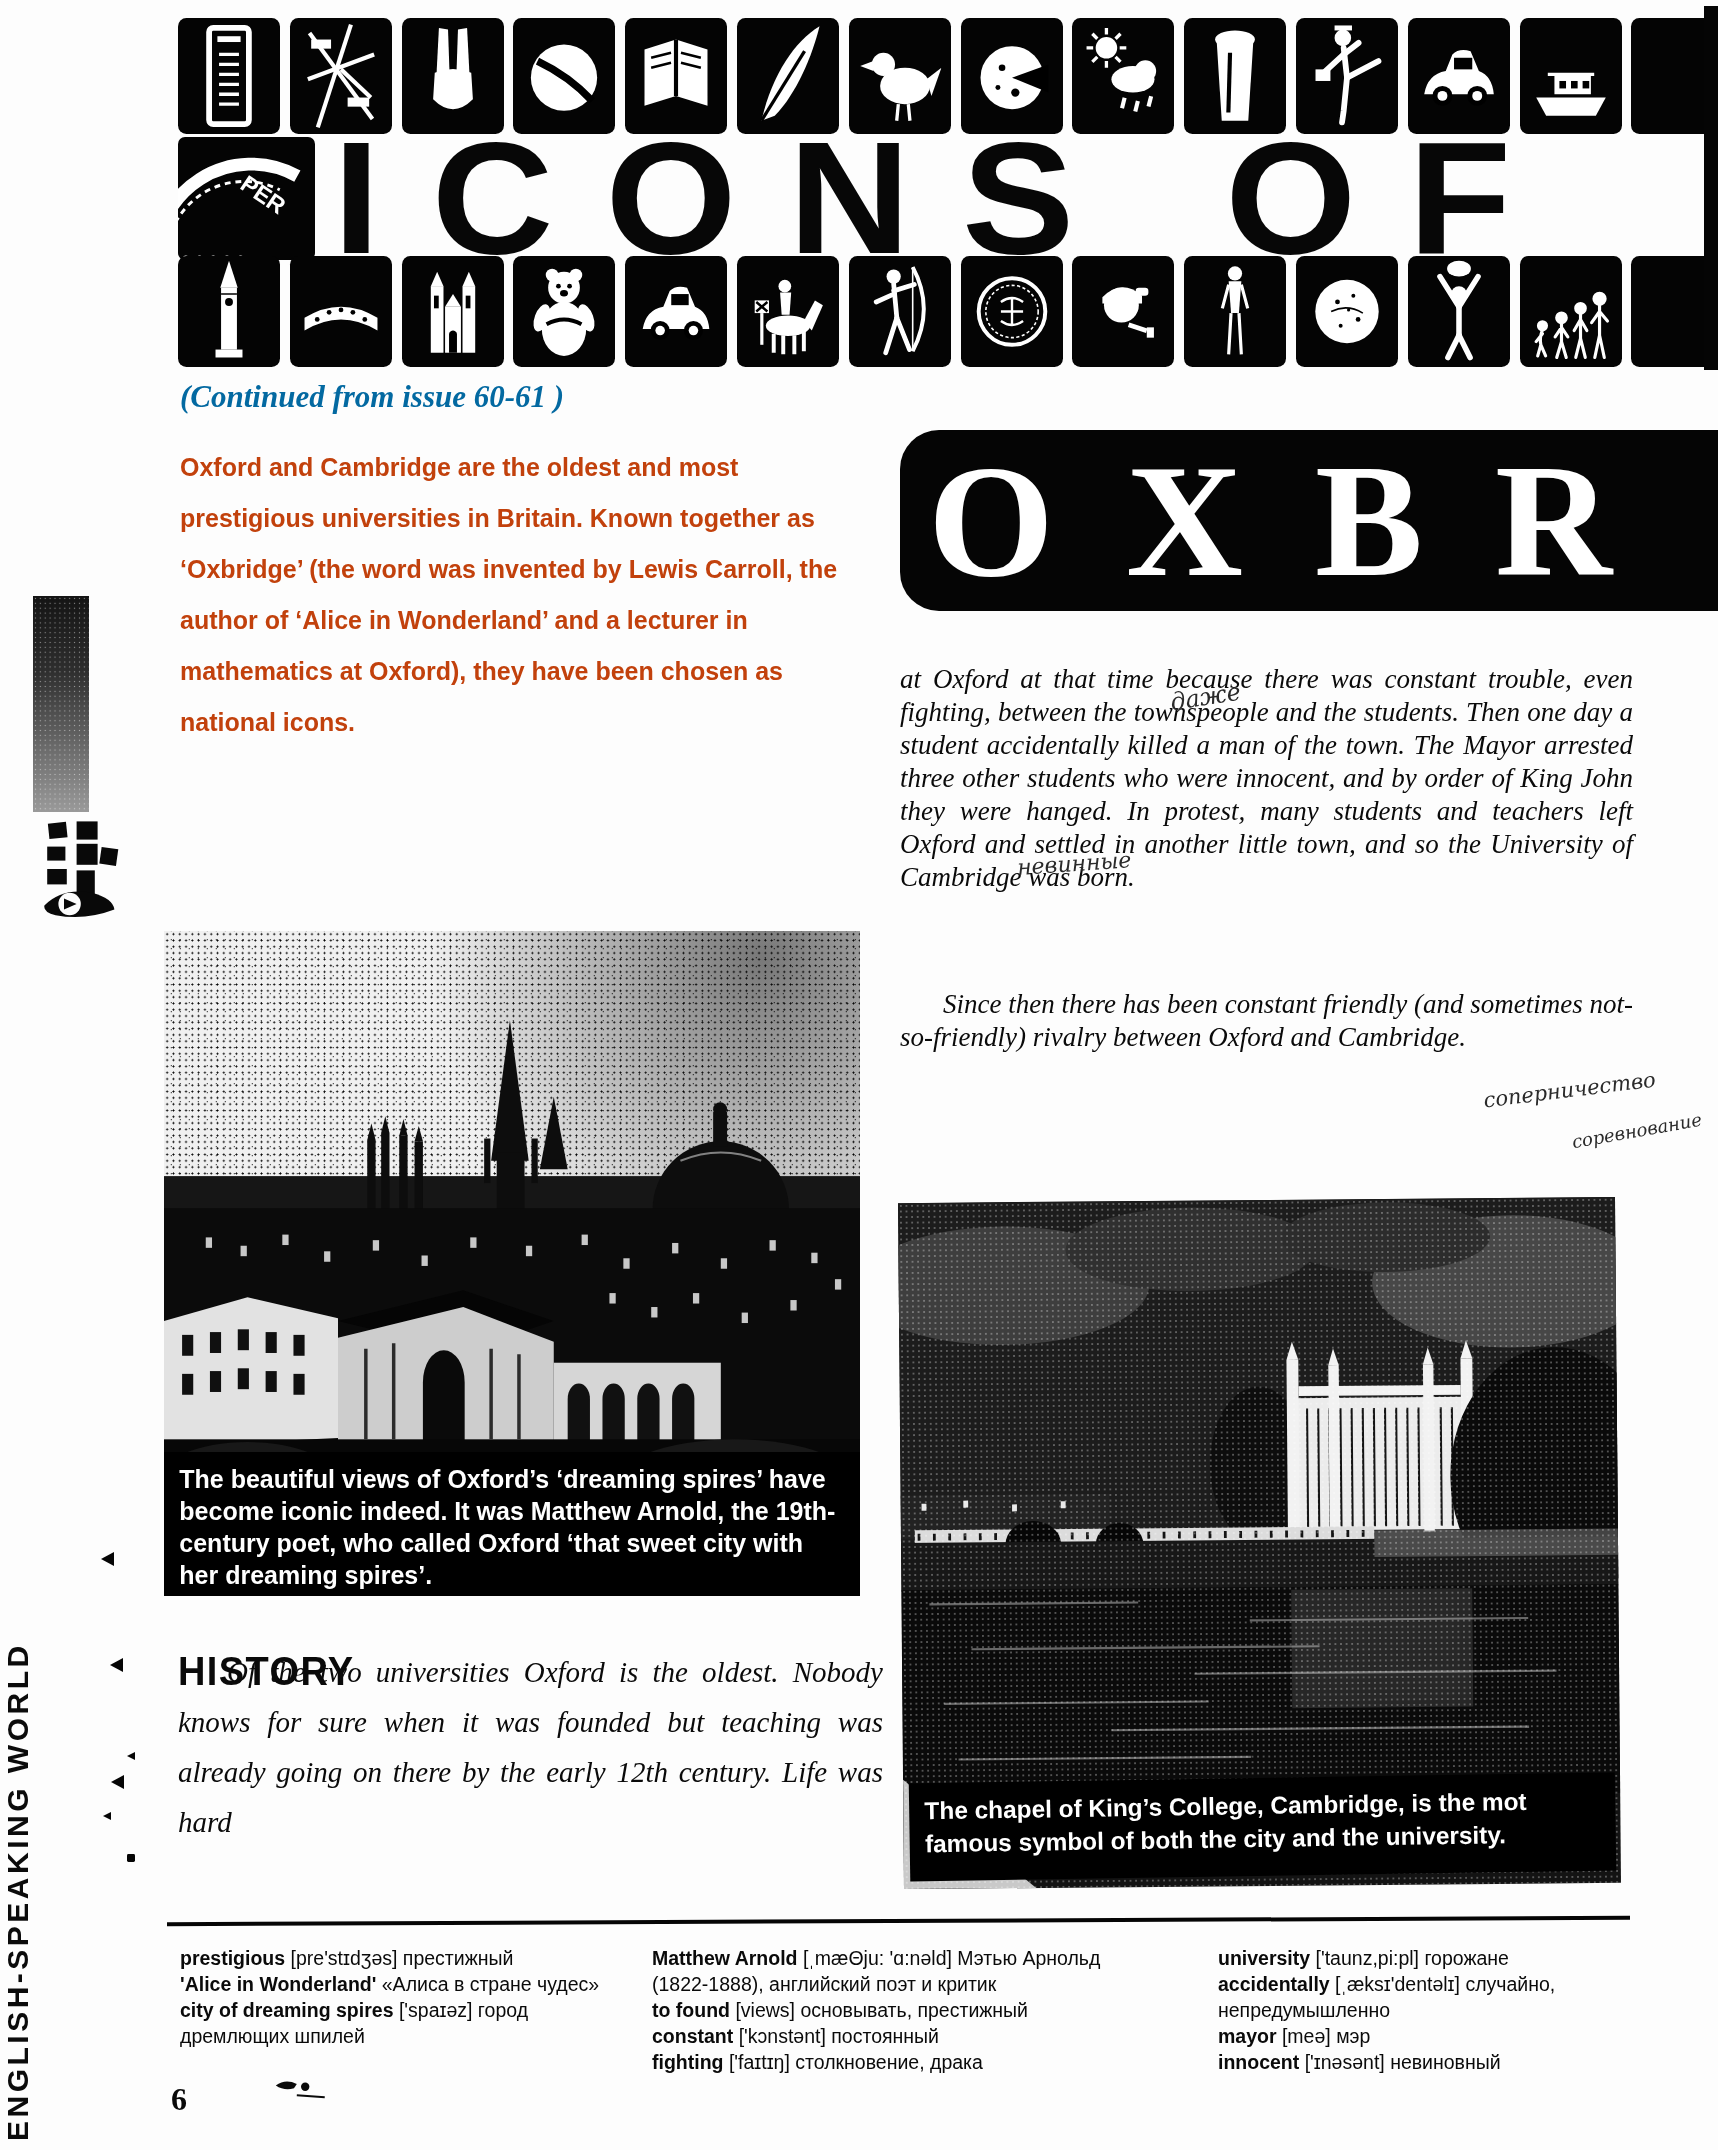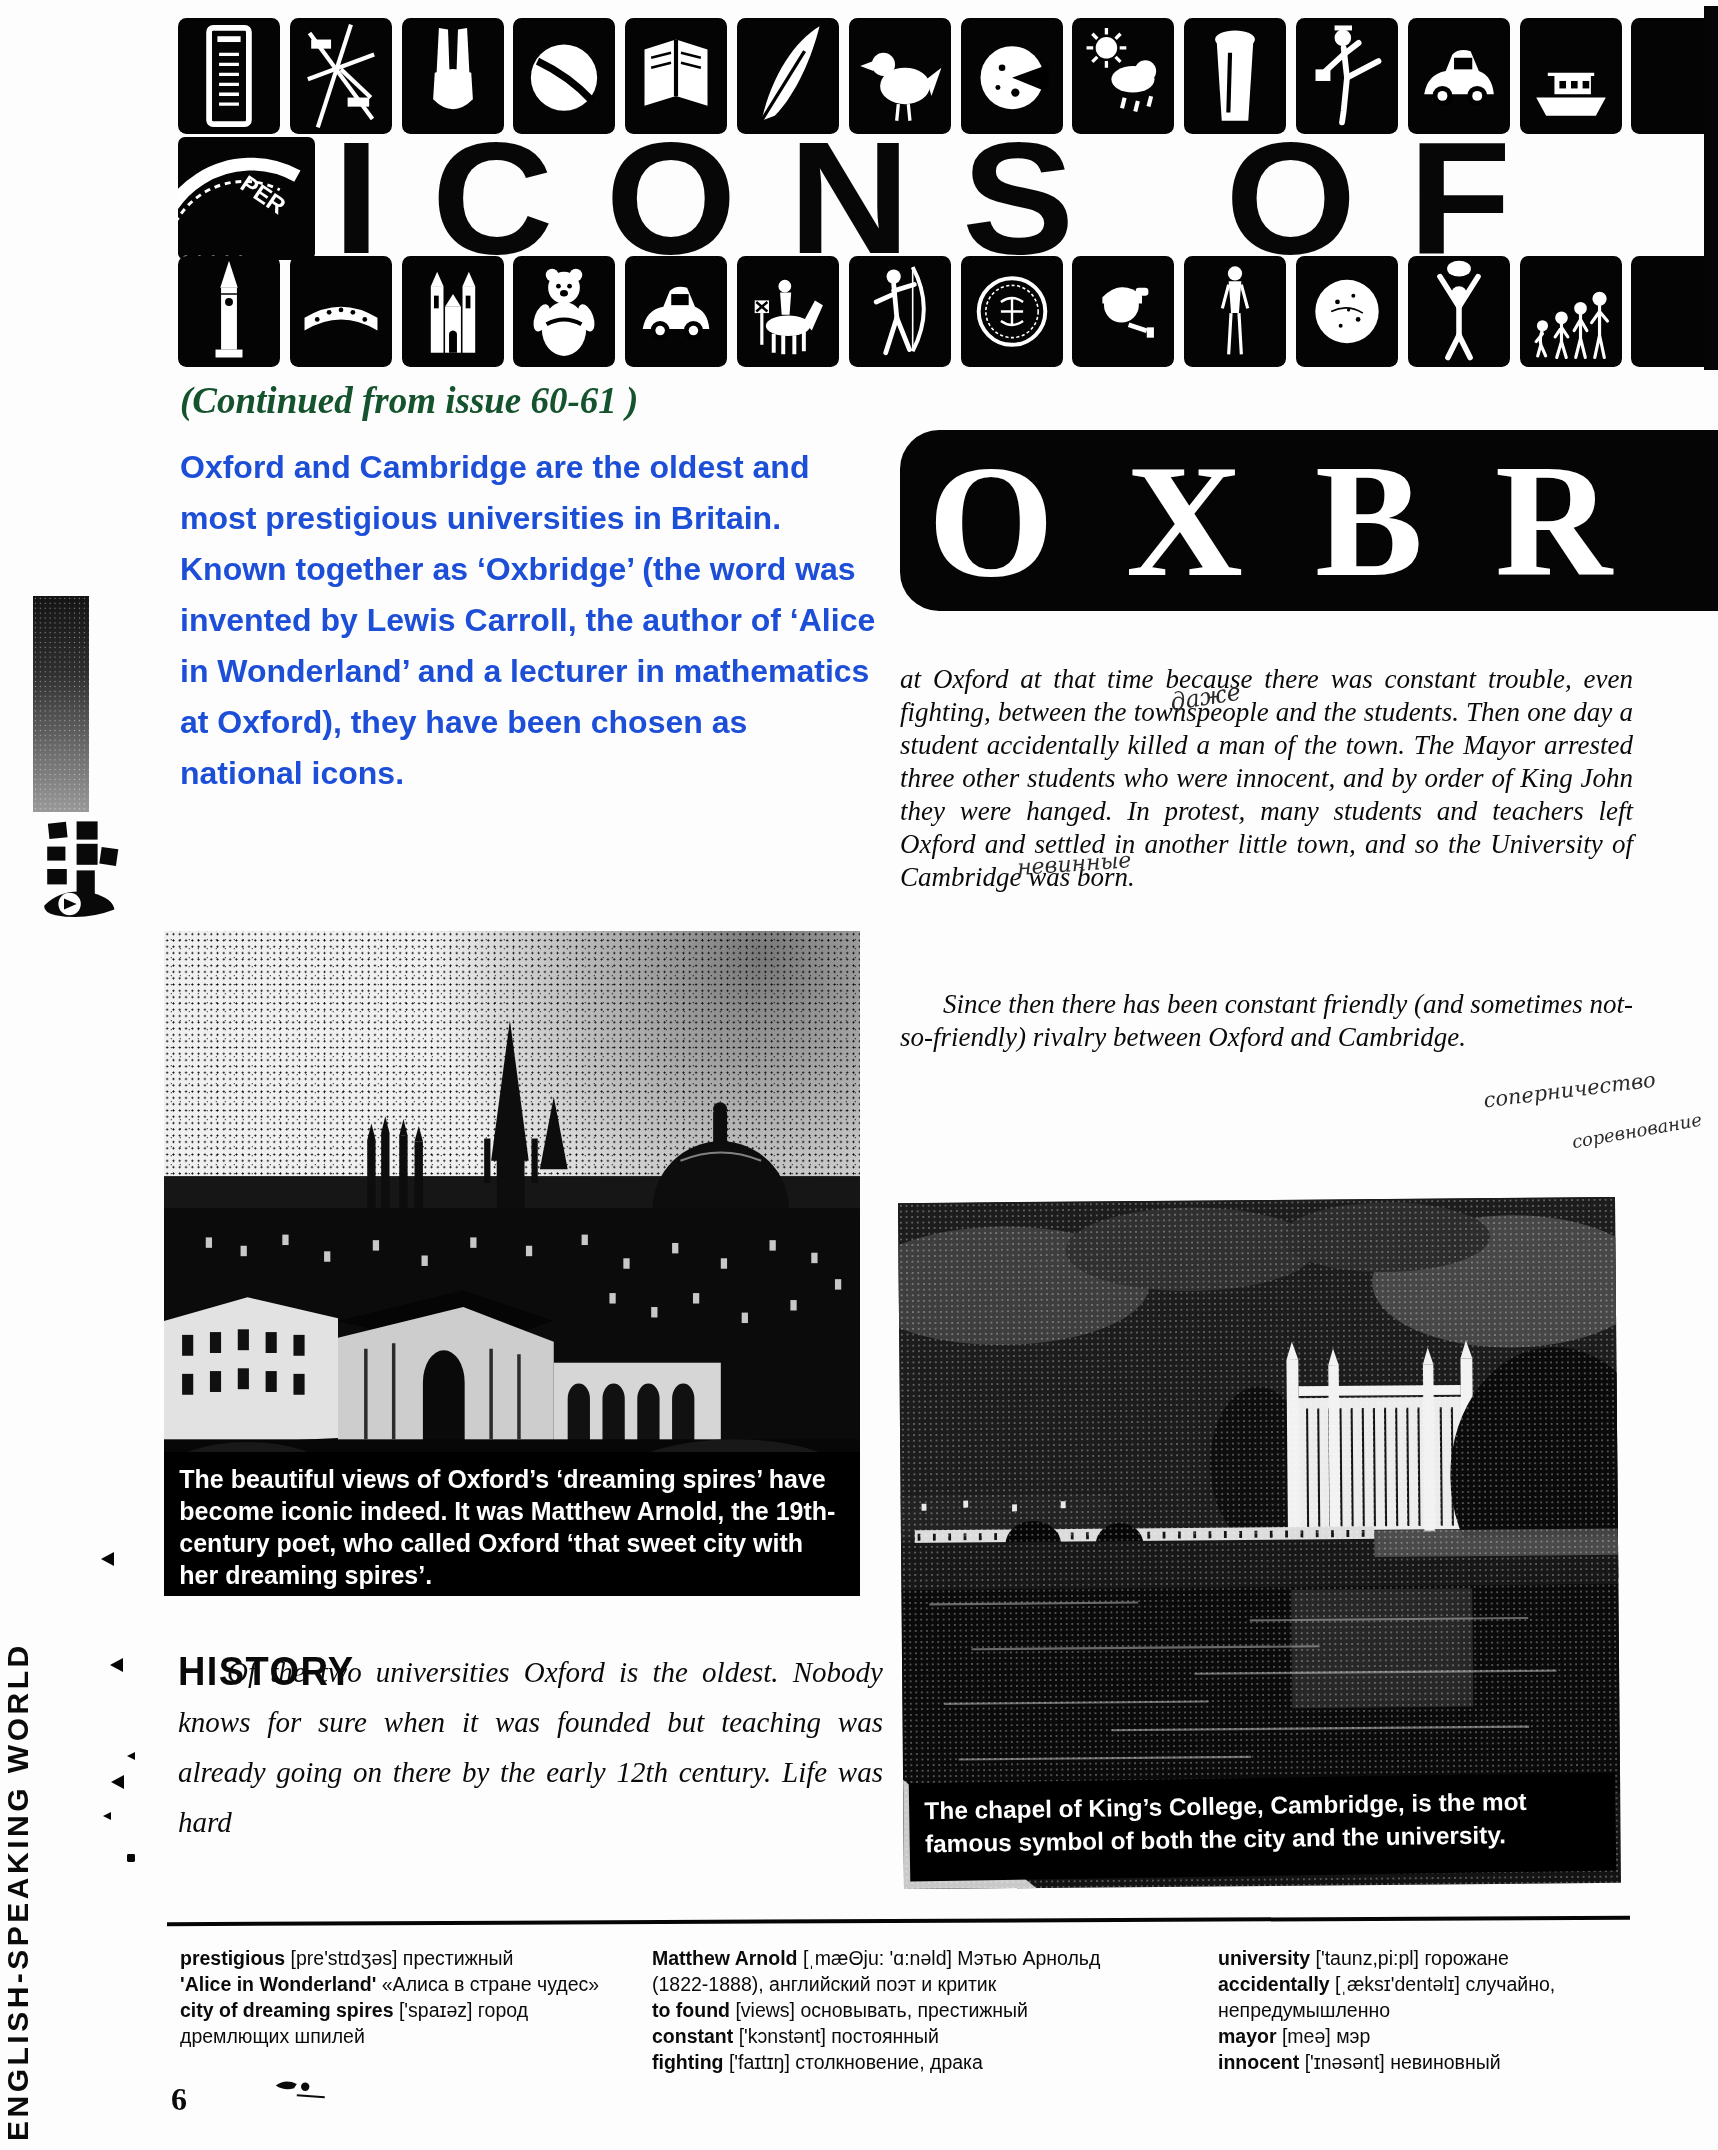--- a/index.html
+++ b/index.html
@@ -11,24 +11,24 @@
   .tile-row{position:absolute;left:178px;right:0;display:flex;overflow:hidden;}
   .tile{flex:0 0 102px;height:100%;margin-right:9.8px;background:#040404;border-radius:8.4px;}
   .tile svg{width:100%;height:100%;display:block;}
   #stamp-tile{left:178px;top:137px;width:137px;height:123px;background:#040404;border-radius:7px;overflow:hidden;}
   #icons-title{left:333px;top:137px;height:123px;display:flex;align-items:center;
     font-weight:800;font-size:159px;letter-spacing:49px;line-height:117px;color:#070707;
     transform:scaleX(1.06);transform-origin:left center;white-space:nowrap;}
   #edge-strip{left:1704px;top:5.6px;width:15.3px;height:364px;background:#050505;}
 
   #continued-note{left:180px;top:379px;font-family:"Liberation Serif",serif;font-style:italic;
-    font-weight:700;font-size:37px;color:#14532d;}
+    font-weight:700;font-size:31px;color:#0369a1;}
 
   
-  #intro{left:180px;top:442px;width:698px;font-size:32px;font-weight:700;line-height:51px;color:#1d4ed8;}
+  #intro{left:180px;top:442px;width:698px;font-size:25px;font-weight:700;line-height:51px;color:#c2410c;}
 
   
   #oxbr{left:900px;top:430px;width:819px;height:181px;background:#050505;border-radius:39px 0 0 39px;
     display:flex;align-items:center;padding-left:28px;box-sizing:border-box;}
   #oxbr span{font-family:"Liberation Serif",serif;font-weight:700;font-size:162px;letter-spacing:72px;
     color:#fff;line-height:1;white-space:nowrap;}
 
   
   .serif-par{font-family:"Liberation Serif",serif;font-size:27px;line-height:33px;text-align:justify;color:#0a0a0a;font-style:italic;}
   #rc-p1{left:900px;top:663px;width:733px;}

